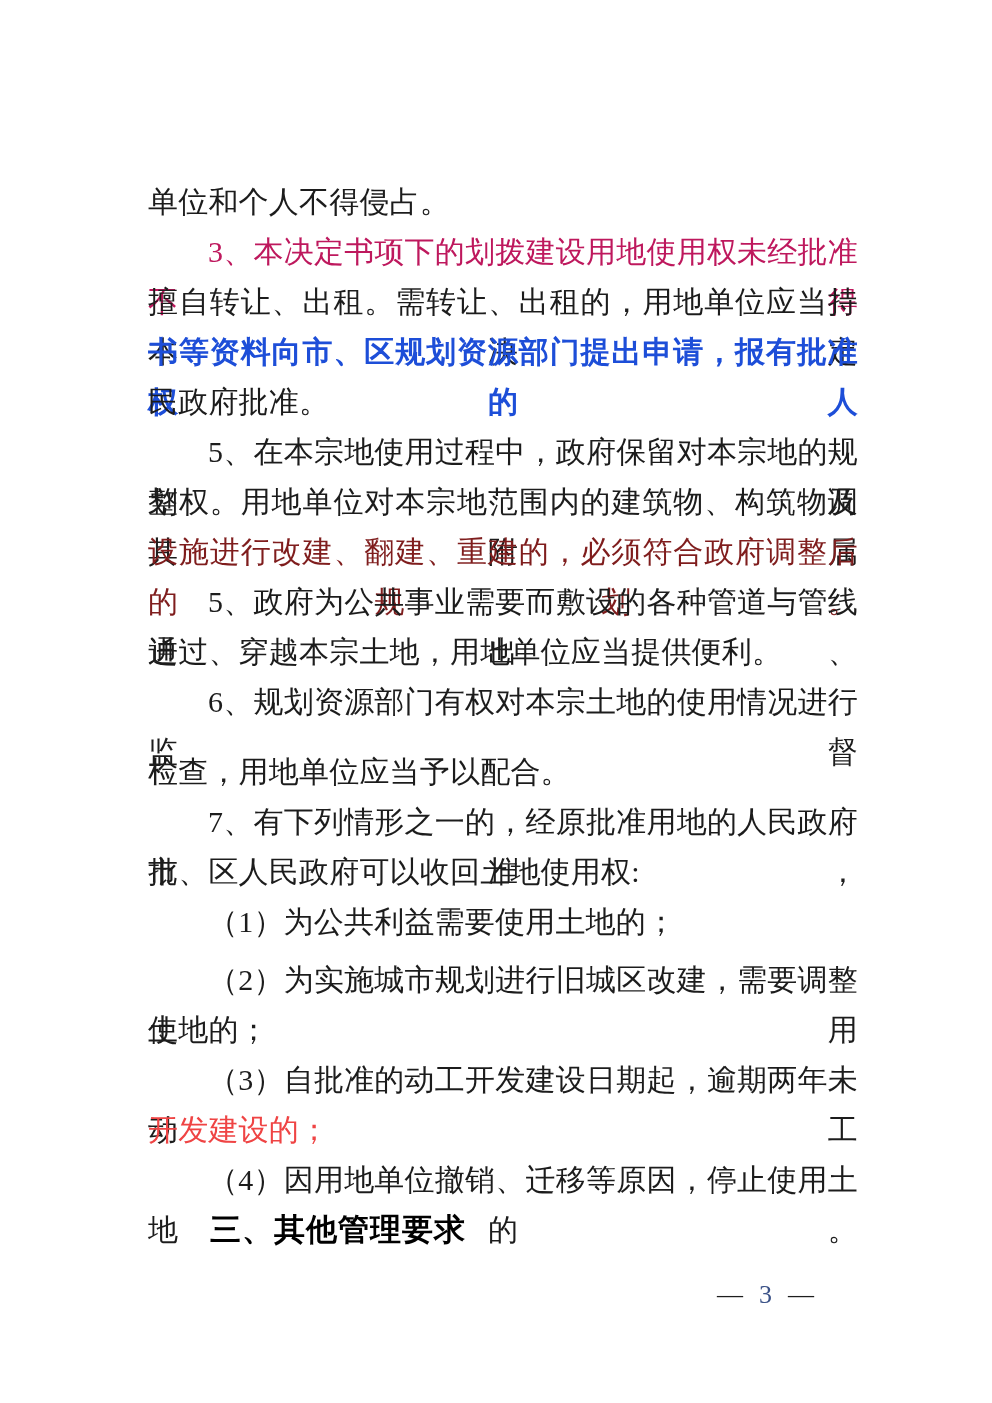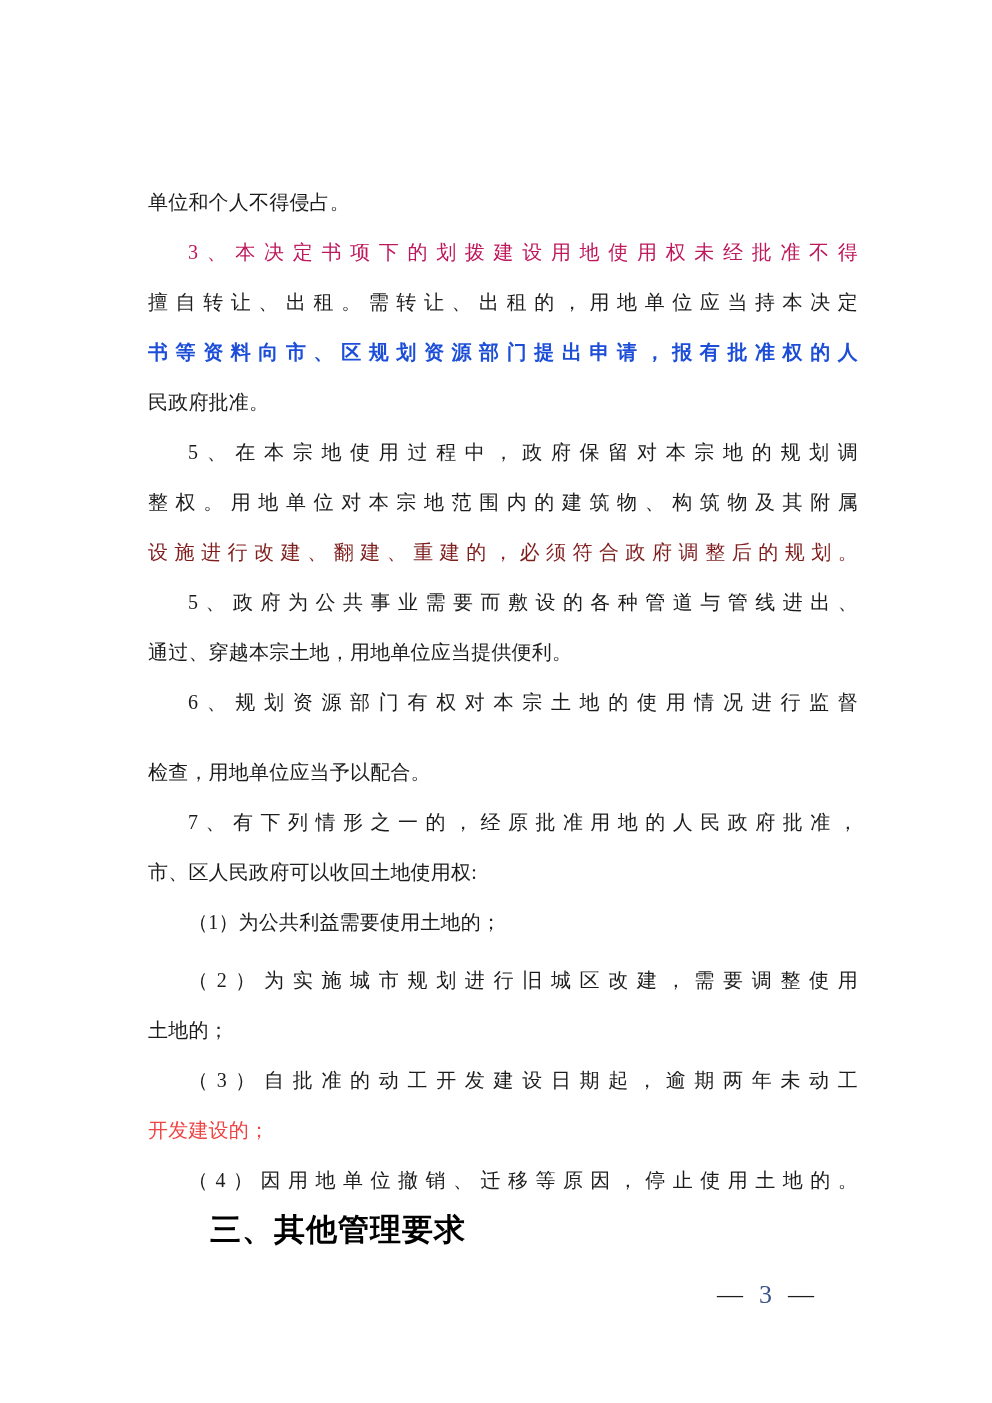--- a/index.html
+++ b/index.html
@@ -15,21 +15,21 @@
   }
   .doc-body {
     position: absolute;
     left: 148px;
     top: 177px;
     width: 710px;
   }
   .line {
     height: 50px;
     line-height: 50px;
-    font-size: 20px;
+    font-size: 30px;
     color: #1c1c1c;
     white-space: nowrap;
     letter-spacing: 0.2px;
   }
   .line.indent { text-indent: 2em; }
   .line.full {
     white-space: normal;
     text-align: justify;
     text-align-last: justify;
     text-justify: inter-character;

